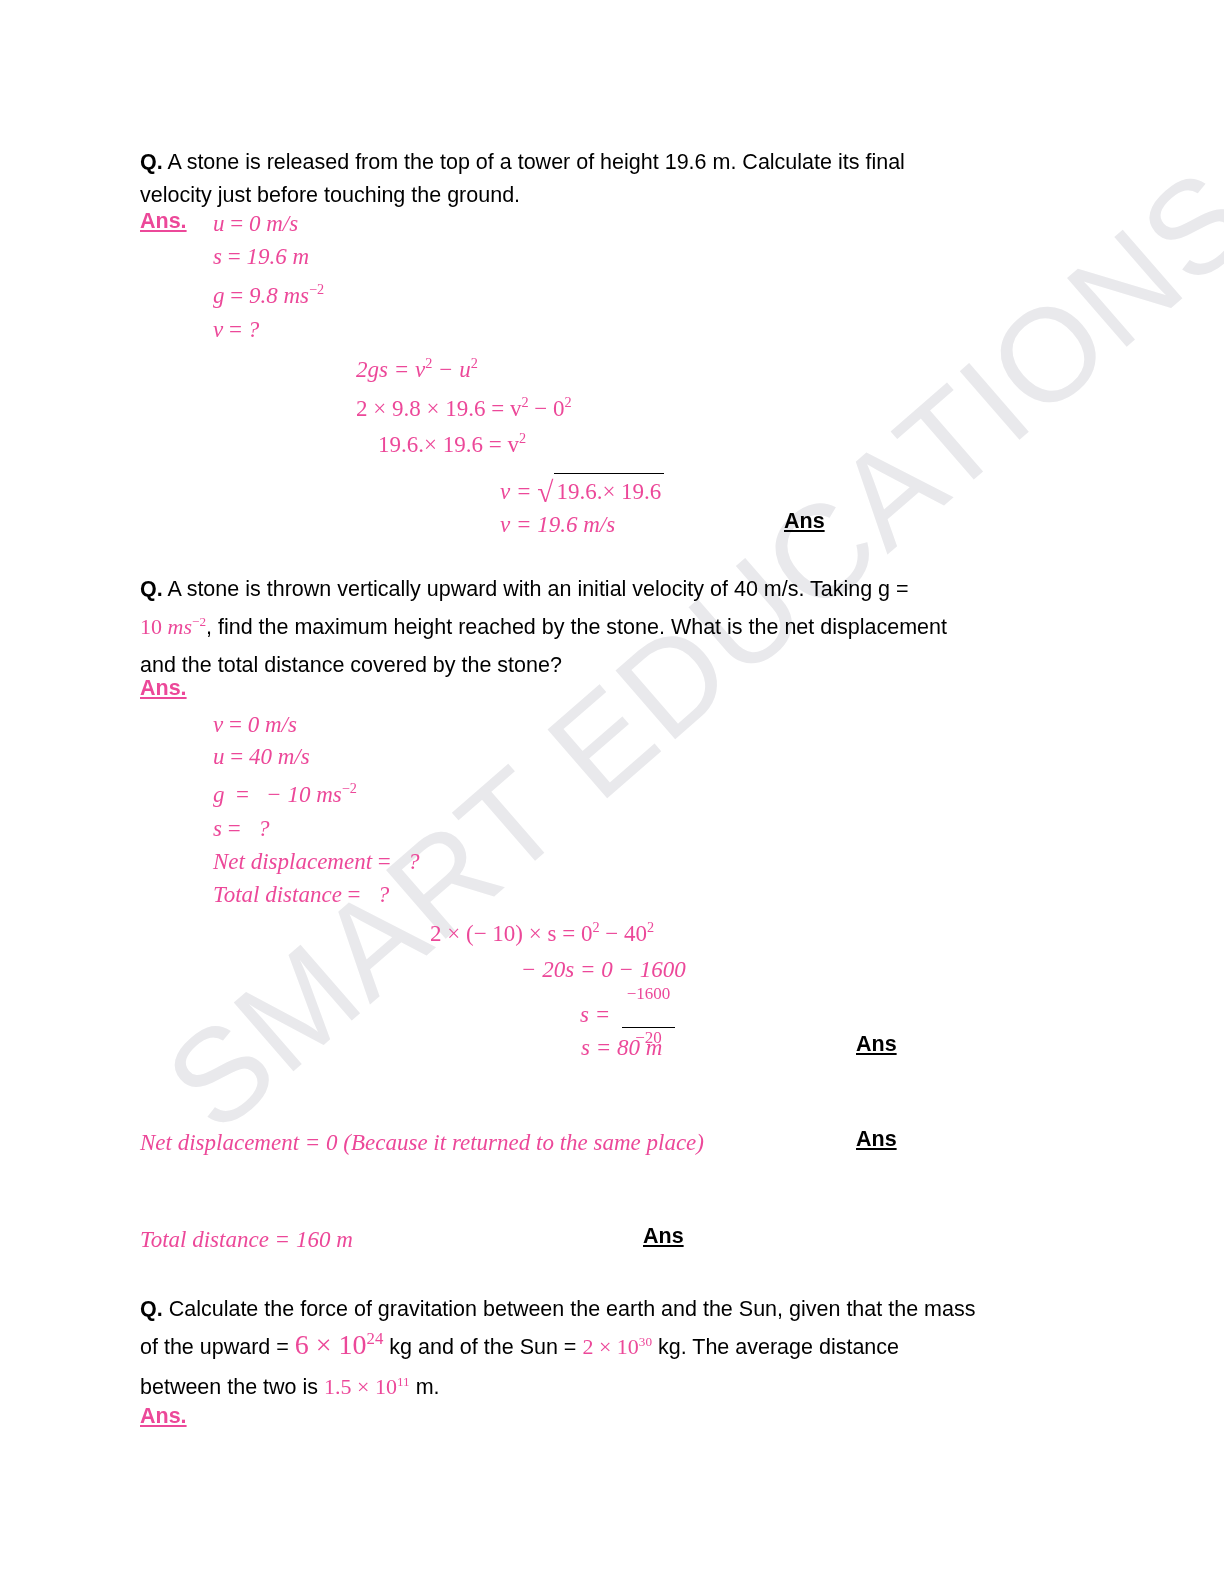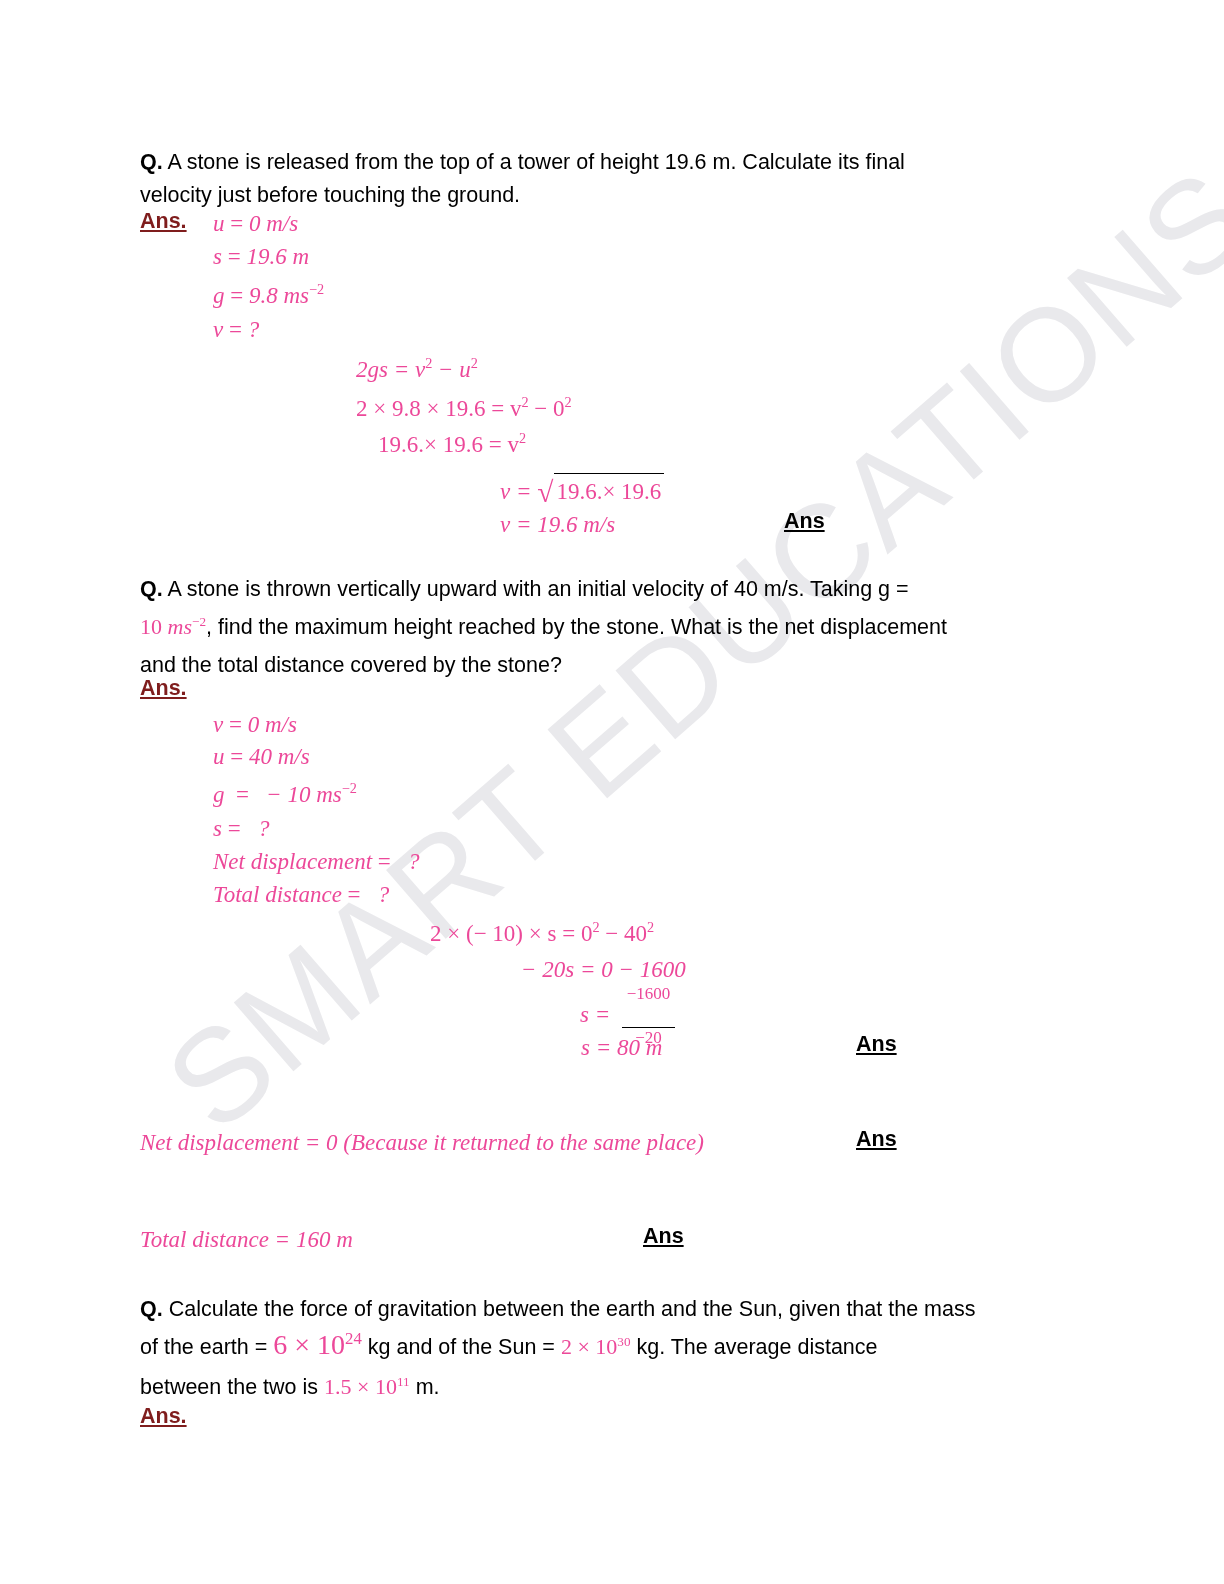--- a/index.html
+++ b/index.html
@@ -62,21 +62,21 @@
     color: #000;
   }
   .qtext b { font-weight: bold; }
 
   .anslabel {
     position: absolute;
     font-family: "Liberation Sans", sans-serif;
     font-size: 21.5px;
     font-weight: bold;
     text-decoration: underline;
-    color: #7f1d1d;
+    color: #ec4899;
   }
 
   .math {
     position: absolute;
     font-family: "Liberation Serif", serif;
     font-style: italic;
     font-size: 23px;
     line-height: 33px;
     color: #ec4899;
     white-space: nowrap;
@@ -276,21 +276,21 @@
       <span>Total distance =  160 m</span>
     </div>
     <div class="ansmark" style="left:643px; top:1224px;">Ans</div>
 
     <div class="qtext" style="left:140px; top:1290px; width:950px;">
       <b>Q.</b>
       <span>Calculate the force of gravitation between the earth and the Sun, given that the mass</span>
     </div>
 
     <div class="qtext" style="left:140px; top:1328px; width:950px;">
-      <span>of the earth = </span><span class="math" style="position:static; font-size:28px;"><span class="num">6 × 10</span><sup class="exp">24</sup></span><span> kg and of the Sun = </span><span class="math" style="position:static; font-size:22px;"><span class="num">2 × 10</span><sup class="exp">30</sup></span><span> kg. The average distance</span>
+      <span>of the upward = </span><span class="math" style="position:static; font-size:28px;"><span class="num">6 × 10</span><sup class="exp">24</sup></span><span> kg and of the Sun = </span><span class="math" style="position:static; font-size:22px;"><span class="num">2 × 10</span><sup class="exp">30</sup></span><span> kg. The average distance</span>
     </div>
 
     <div class="qtext" style="left:140px; top:1368px; width:950px;">
       <span>between the two is </span><span class="math" style="position:static; font-size:22px;"><span class="num">1.5 × 10</span><sup class="exp">11</sup></span><span> m.</span>
     </div>
 
     <div class="anslabel" style="left:140px; top:1404px;">Ans.</div>
 
   </div>
 </div>

